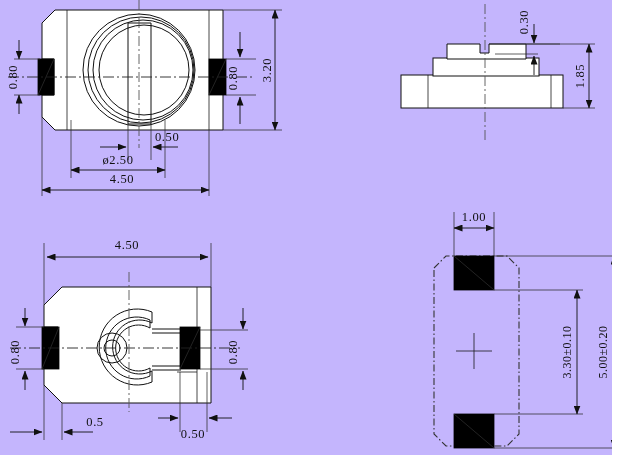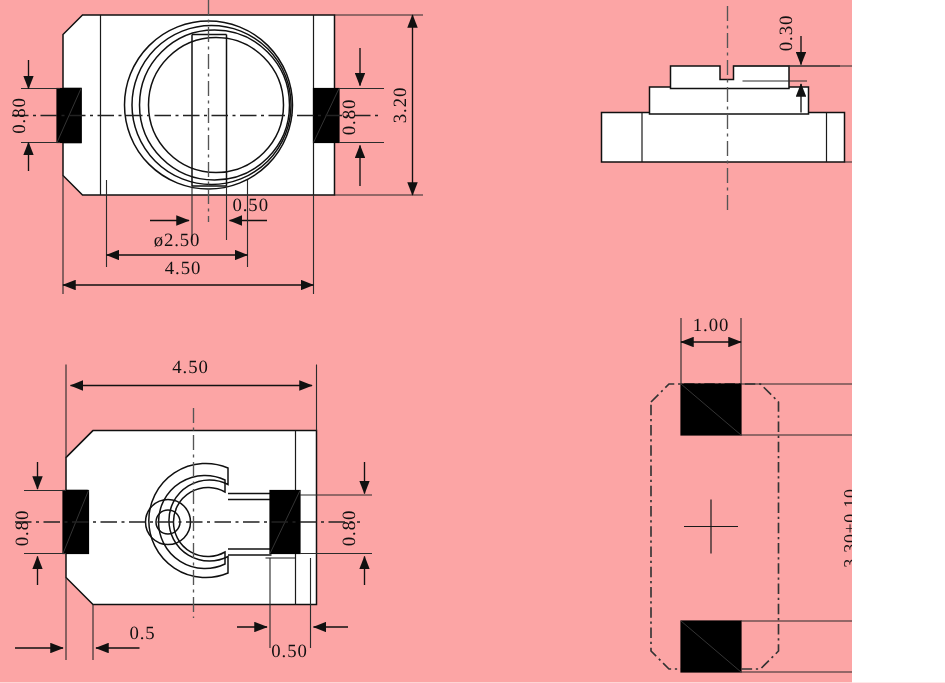--- a/index.html
+++ b/index.html
@@ -6,23 +6,23 @@
   html, body {
     margin: 0;
     padding: 0;
     background: #ffffff;
   }
   body {
     font-family: "Liberation Serif", "DejaVu Serif", serif;
   }
   #drawing-root {
     position: relative;
-    width: 568px;
+    width: 612px;
     height: 455px;
-    background: #fca5a5;
+    background: #c4b5fd;
     overflow: hidden;
   }
   #drawing-svg {
     position: absolute;
     left: 0;
     top: 0;
     width: 630px;
     height: 455px;
     display: block;
   }

